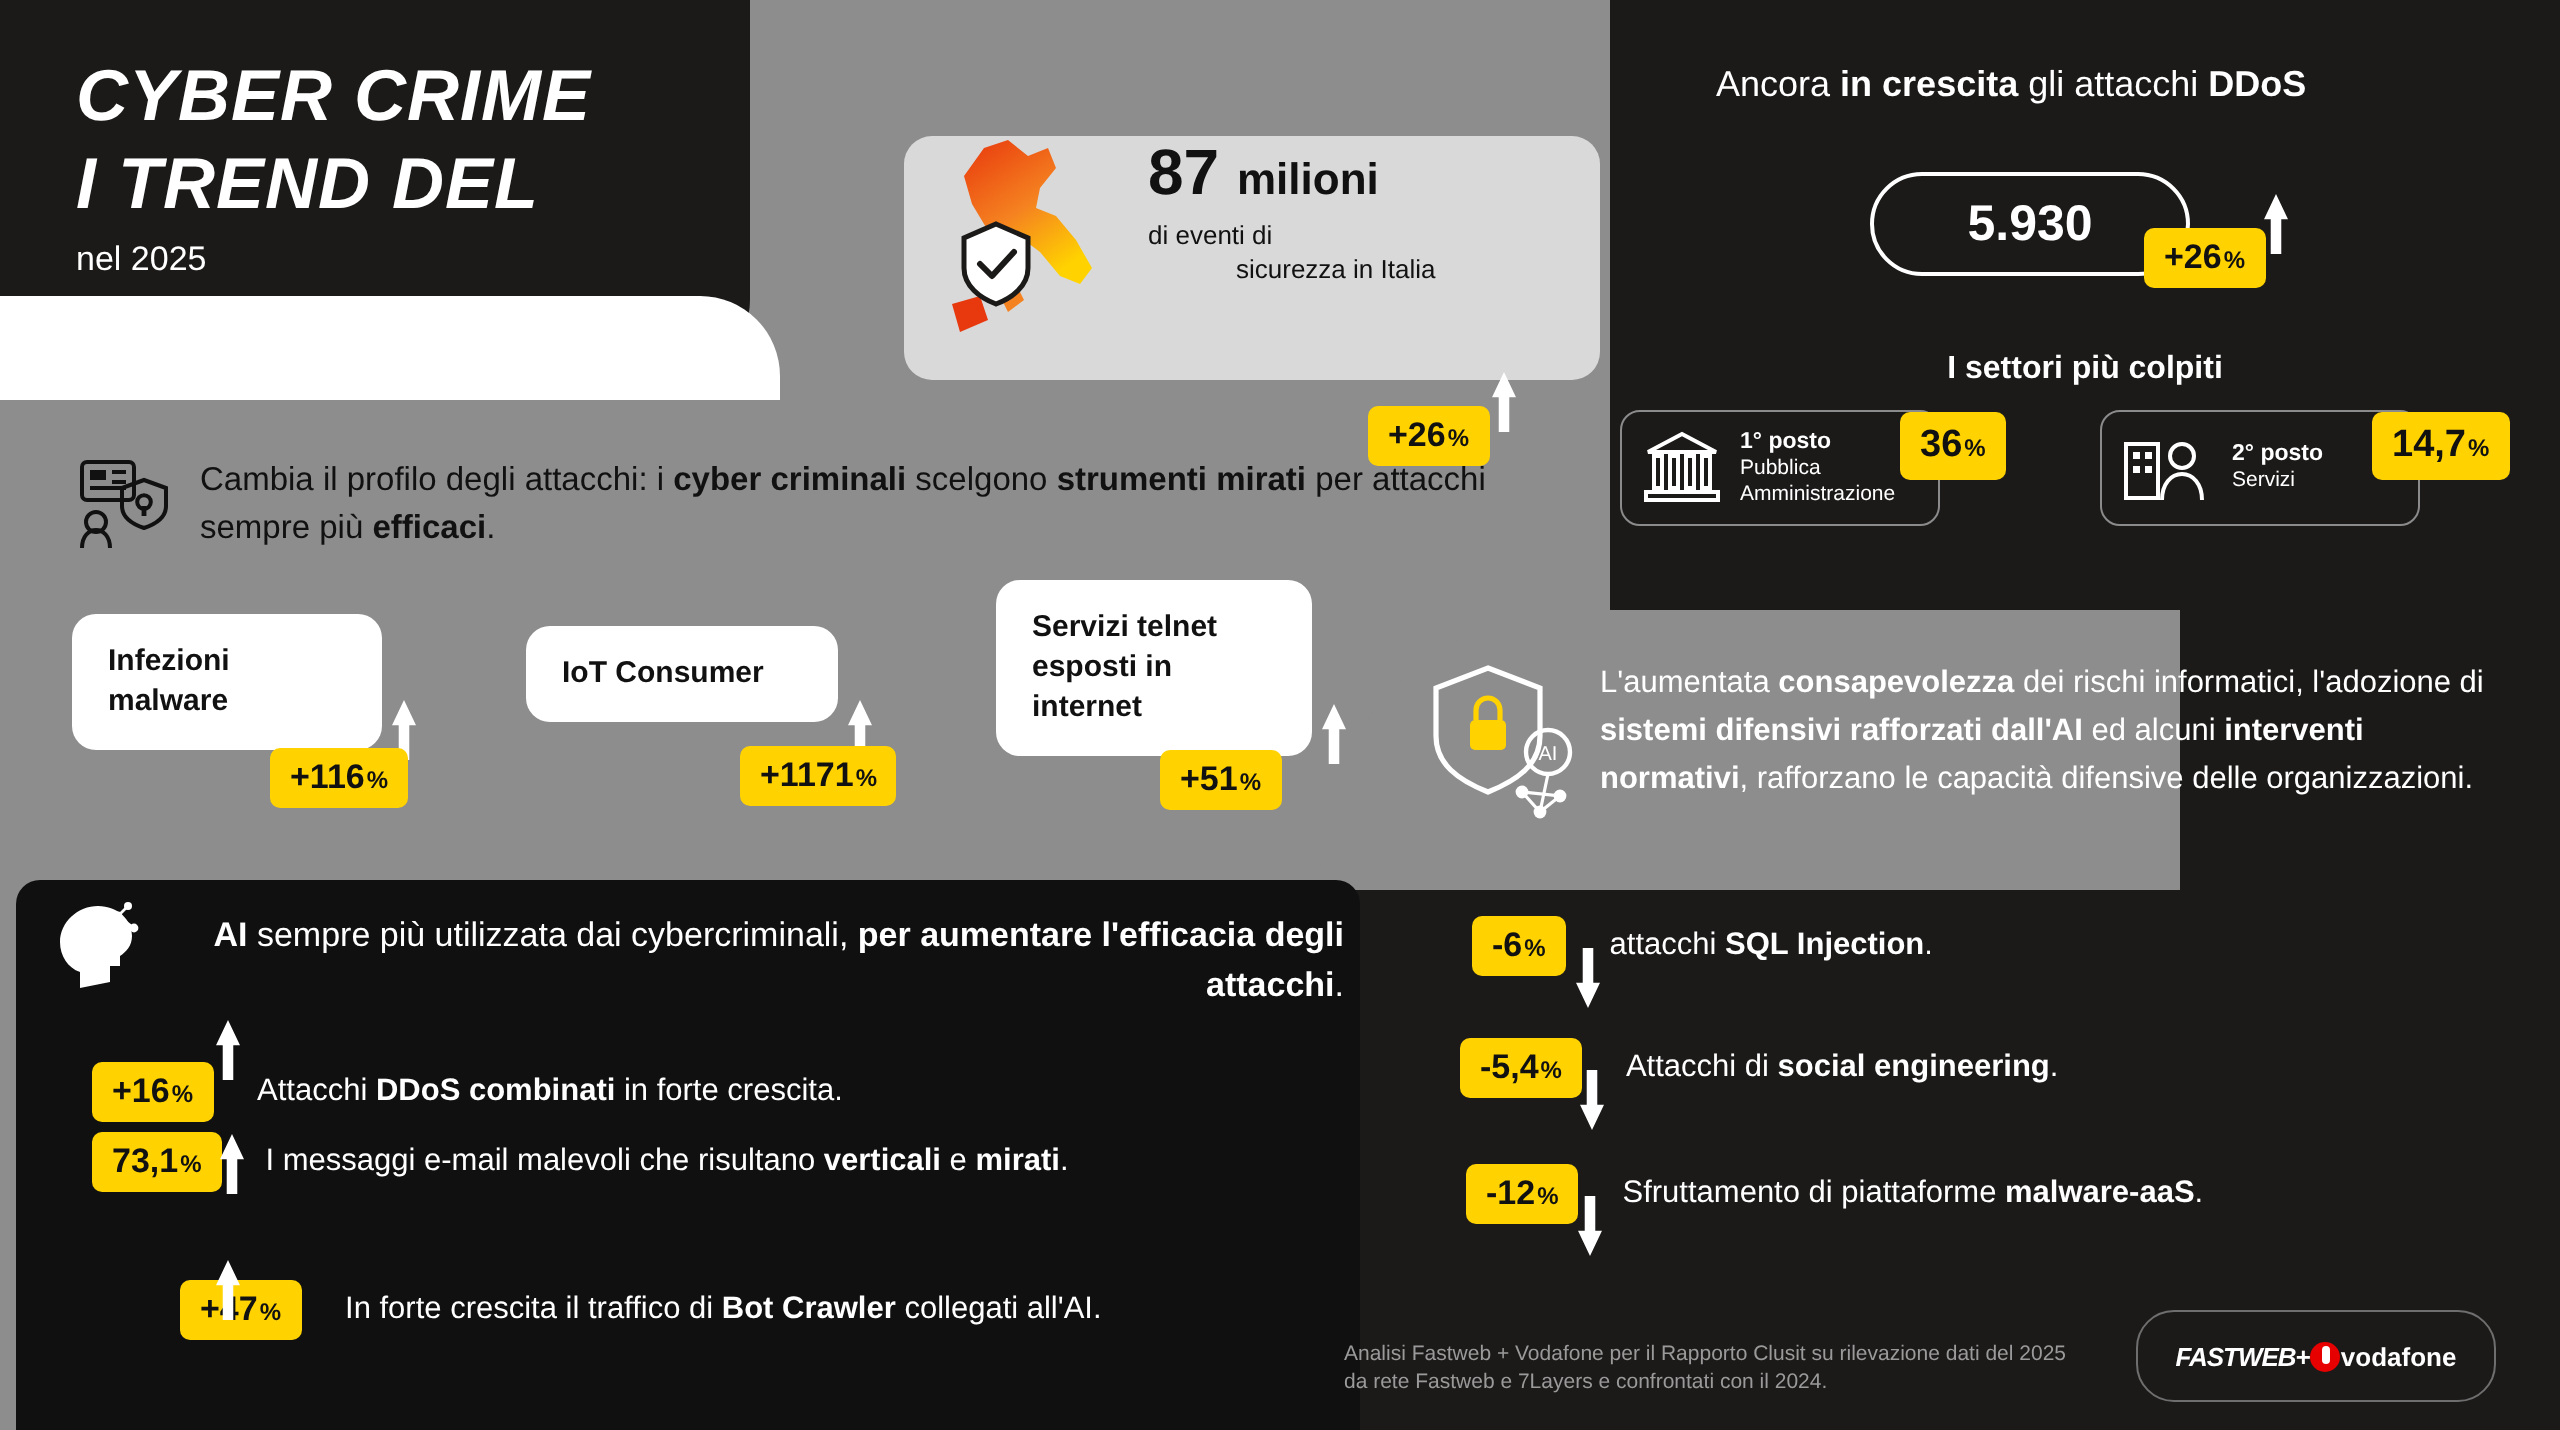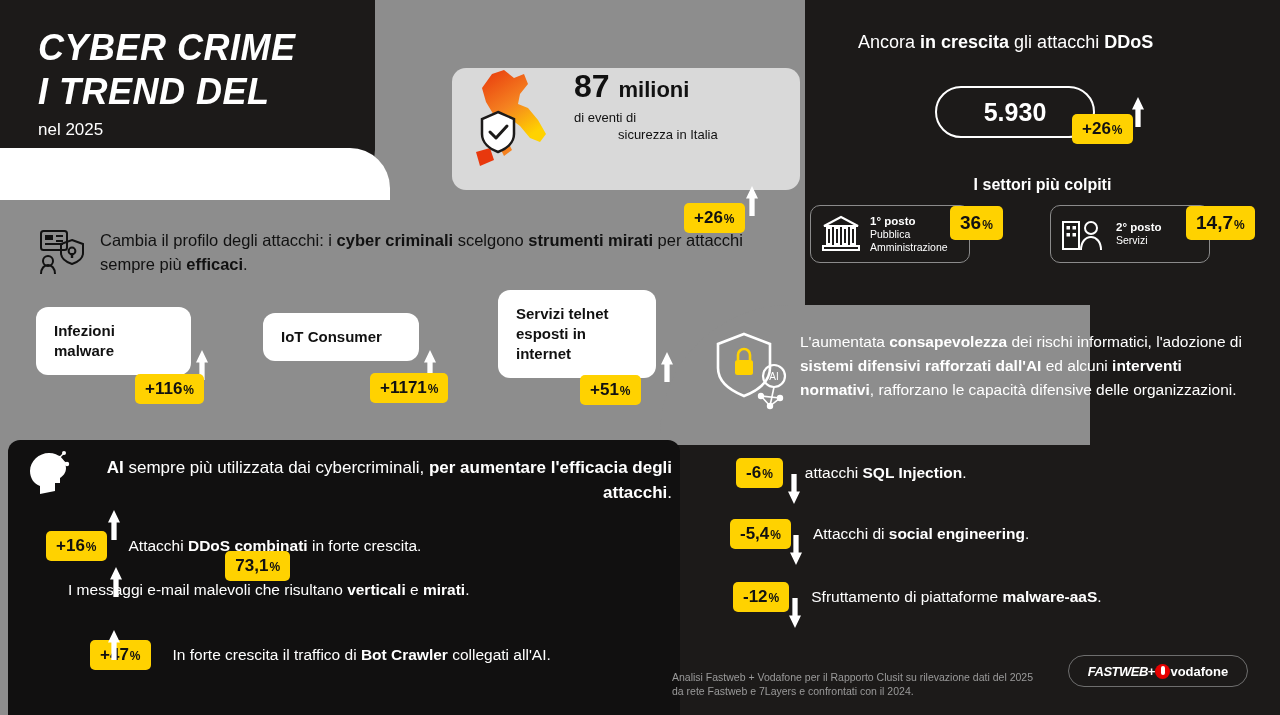--- a/index.html
+++ b/index.html
@@ -146,21 +146,21 @@
   .dec-row { position: absolute; display: flex; align-items: center; }
   .dec-row .txt { color: #ffffff; font-size: 15.5px; margin-left: 22px; }
   .dec-row .txt b { font-weight: bold; }
 
   
   .footnote {
     position: absolute; top: 670px; left: 672px; width: 400px;
     color: #9a9a9a; font-size: 10.5px; line-height: 14px;
   }
   .logo-pill {
-    position: absolute; top: 655px; left: 1068px; width: 180px; height: 32px;
+    position: absolute; top: 655px; left: 1068px; width: 180px; height: 46px;
     border: 1.5px solid #6e6e6e; border-radius: 19px;
     display: flex; align-items: center; justify-content: center; gap: 0;
     color: #ffffff; font-size: 13px; font-weight: bold;
   }
   .fw-logo { font-style: italic; letter-spacing: -0.5px; font-size: 13px; }
   .vf-dot {
     width: 15px; height: 15px; border-radius: 50%;
     background: #e60000; display: inline-block; position: relative;
   }
   .vf-dot::after {
@@ -354,21 +354,21 @@
 
   <div class="ai-row" style="left:46px;top:531px;">
     <span class="badge">
       <span>+16</span>
         <span class="pct">%</span>
     </span>
     <span class="txt">Attacchi <b>DDoS combinati</b> in forte crescita.</span>
   </div>
   <div class="arrow-shape-up" style="left:108px;top:510px;"></div>
 
-  <div class="ai-row" style="left:46px;top:551px;flex-direction:column;">
+  <div class="ai-row" style="left:46px;top:566px;">
     <span class="badge">
       <span>73,1</span>
         <span class="pct">%</span>
     </span>
     <span class="txt">I messaggi e-mail malevoli che risultano <b>verticali</b> e <b>mirati</b>.</span>
   </div>
   <div class="arrow-shape-up" style="left:110px;top:567px;"></div>
 
   <div class="ai-row" style="left:46px;top:640px;margin-left:44px;">
     <span class="badge">

